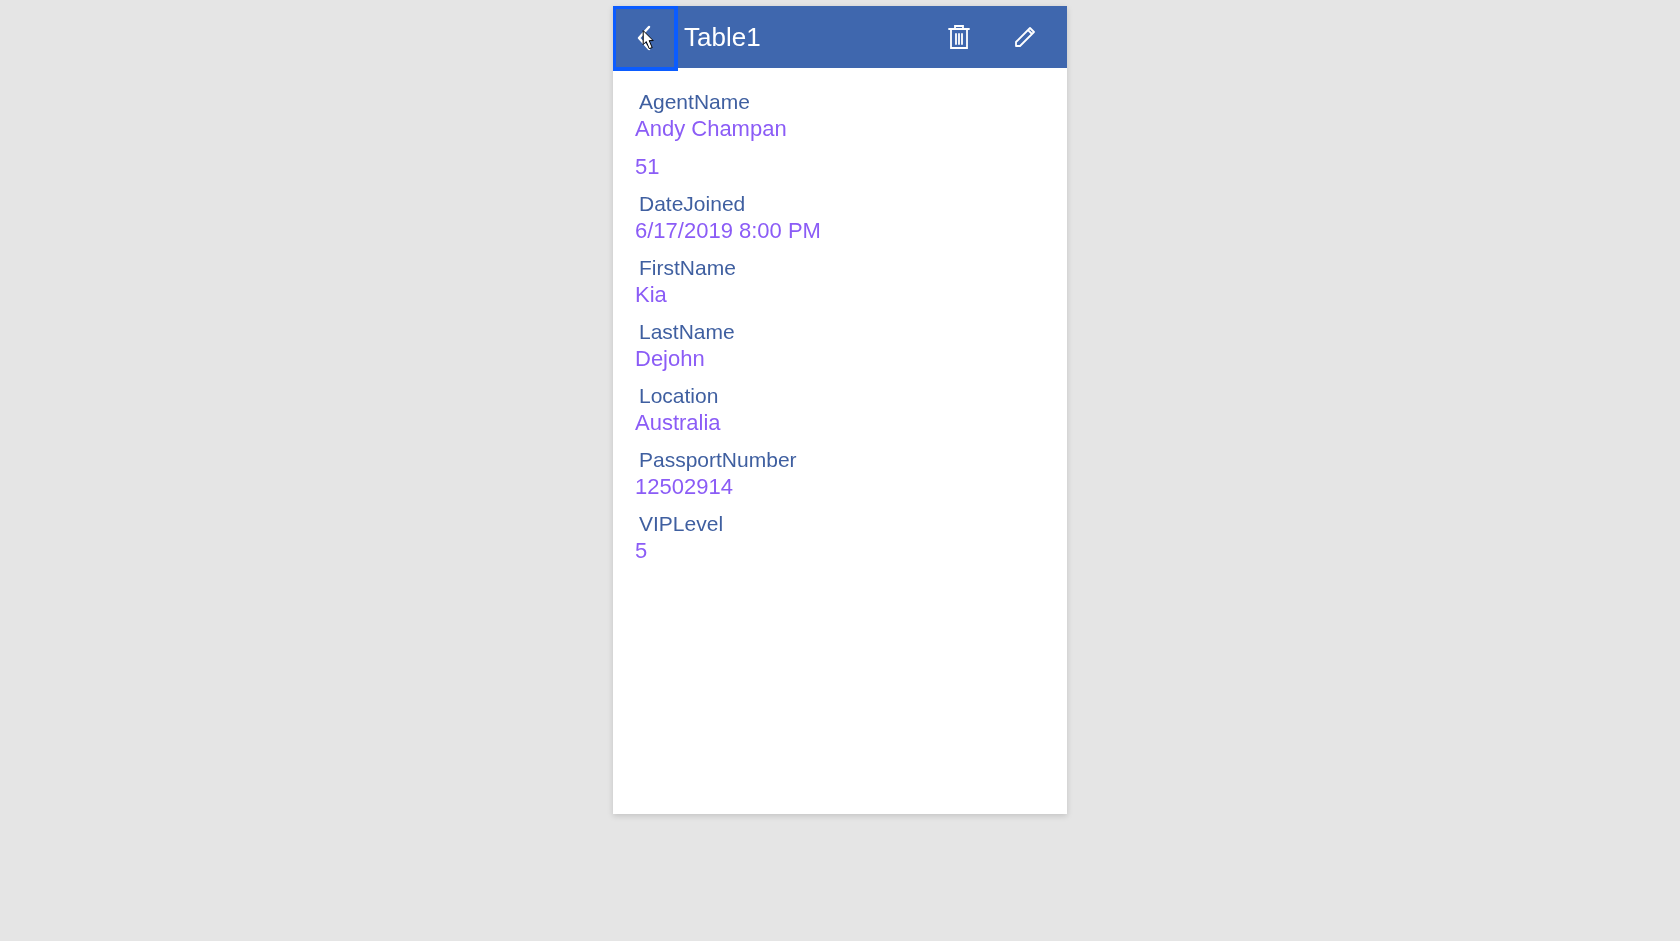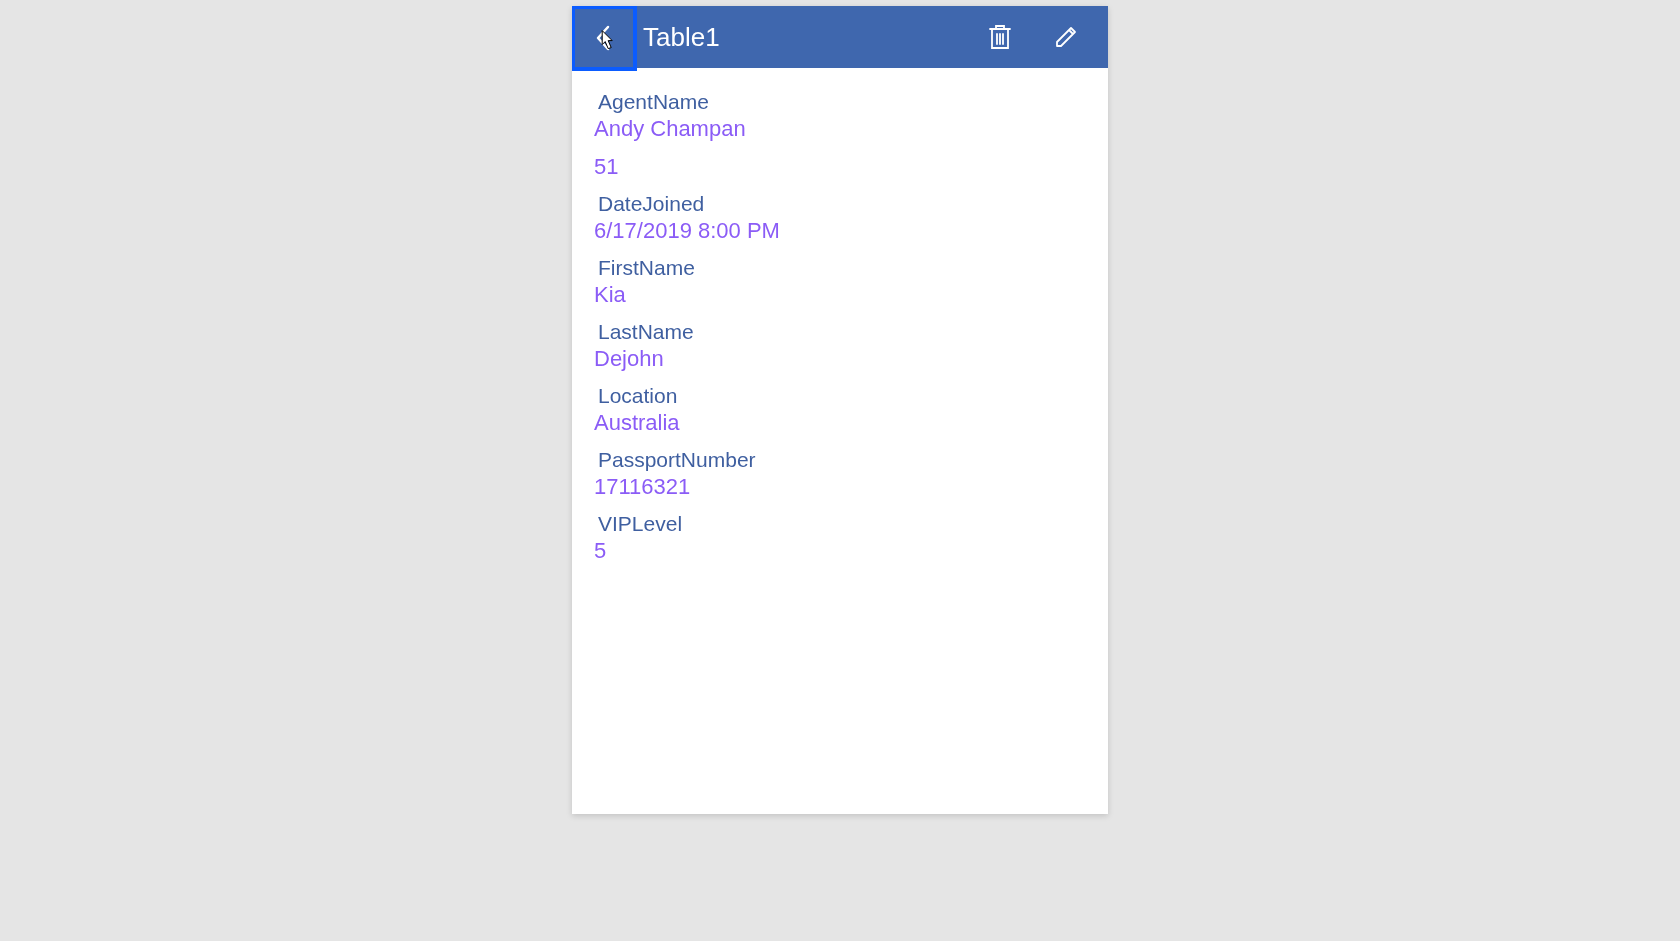--- a/index.html
+++ b/index.html
@@ -11,21 +11,21 @@
       font-family: "Segoe UI", Tahoma, Geneva, Verdana, sans-serif;
       background: #e5e5e5;
       width: 1680px;
       height: 941px;
       display: flex;
       align-items: flex-start;
       justify-content: center;
       padding-top: 6px;
     }
     .device {
-      width: 536px;
+      width: 454px;
       height: 808px;
       background: #ffffff;
       box-shadow: 0 2px 6px rgba(0,0,0,0.15);
       overflow: hidden;
       display: flex;
       flex-direction: column;
     }
     .header {
       background: #3F67AE;
       color: #ffffff;
@@ -145,20 +145,20 @@
     <div class="field">
       <div class="field-label">LastName</div>
       <div class="field-value">Dejohn</div>
     </div>
     <div class="field">
       <div class="field-label">Location</div>
       <div class="field-value">Australia</div>
     </div>
     <div class="field">
       <div class="field-label">PassportNumber</div>
-      <div class="field-value">17116321</div>
+      <div class="field-value">12502914</div>
     </div>
     <div class="field">
       <div class="field-label">VIPLevel</div>
       <div class="field-value">5</div>
     </div>
   </div>
 </div>
 
 </body></html>

